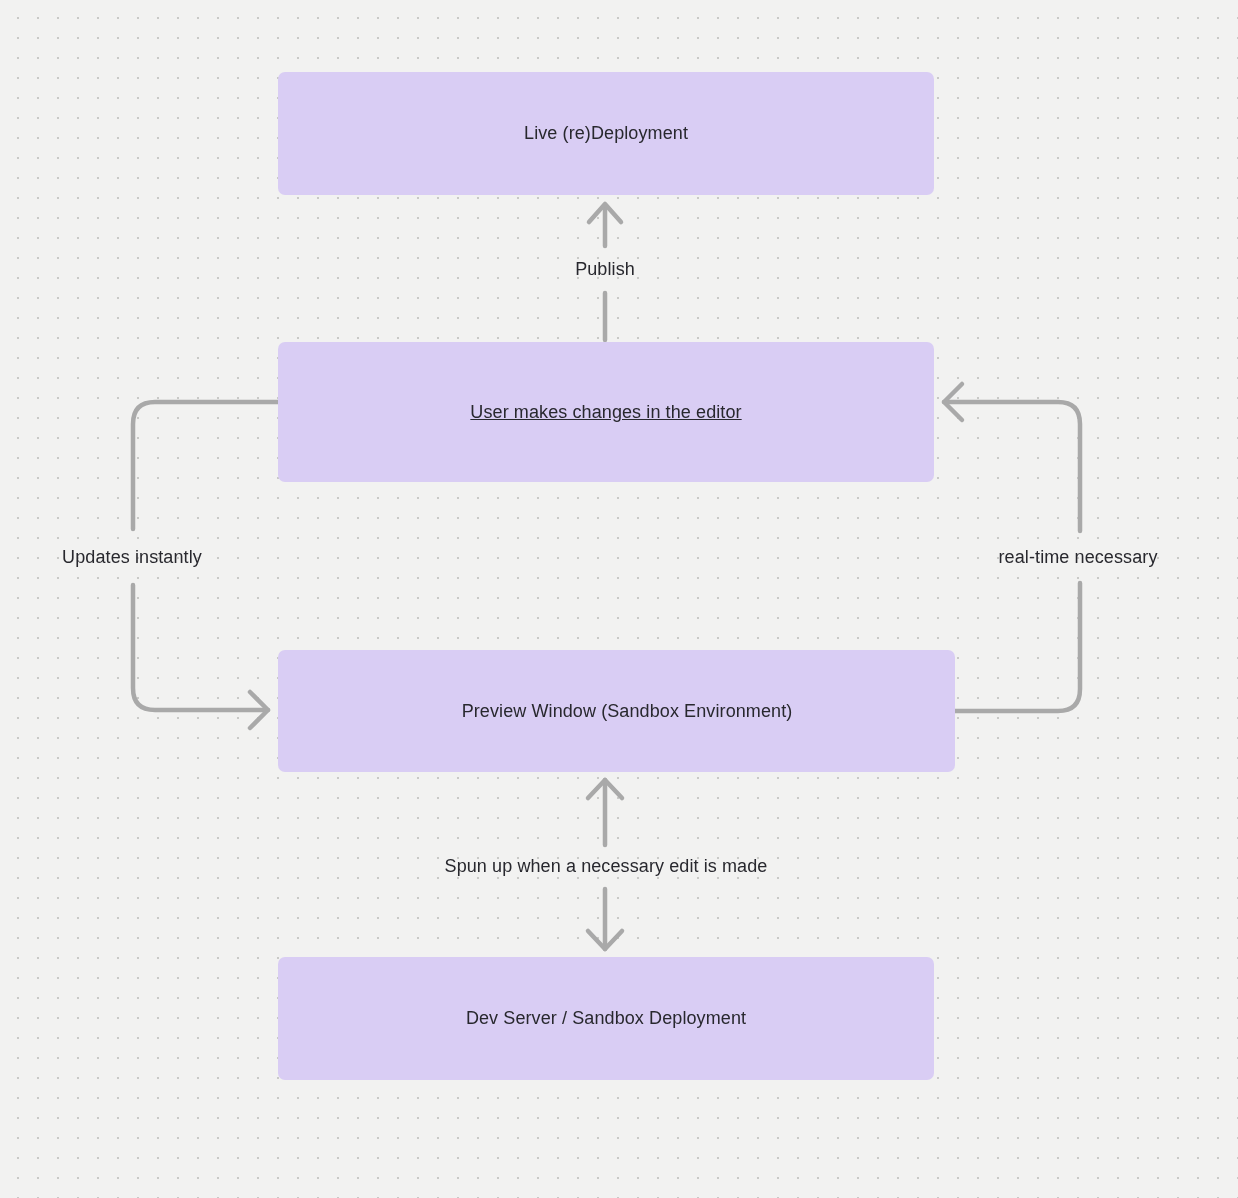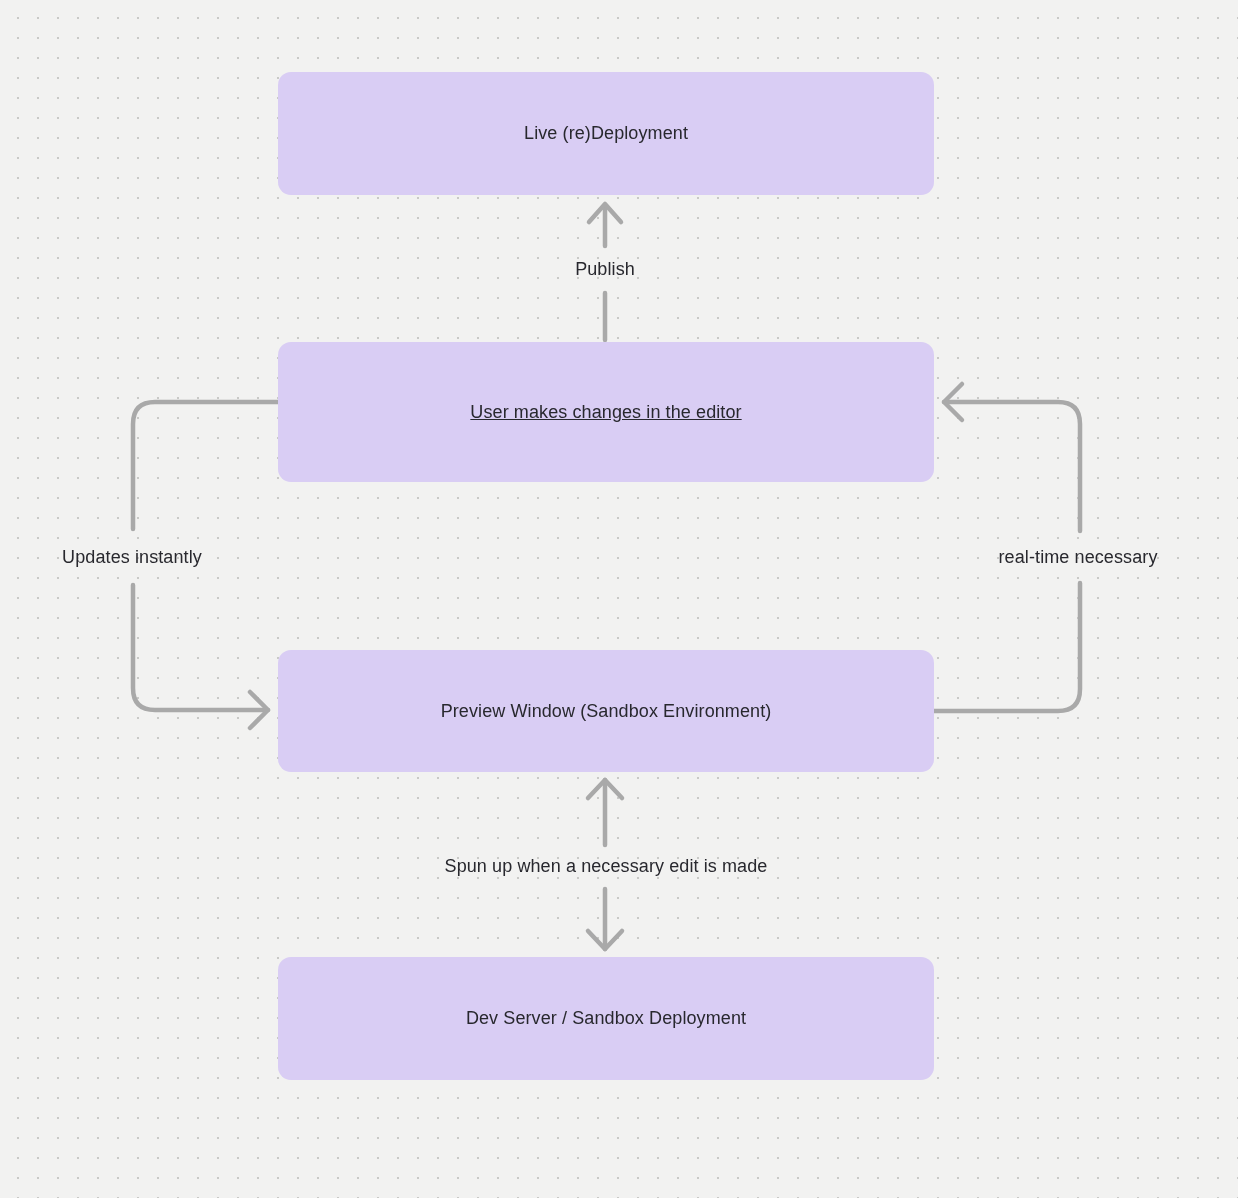--- a/index.html
+++ b/index.html
@@ -33,32 +33,32 @@
     stroke: #a9a9a9;
     stroke-width: 4.5;
     stroke-linecap: round;
     stroke-linejoin: round;
   }
   .node {
     position: absolute;
     left: 278px;
     width: 656px;
     background: #d9cdf4;
-    border-radius: 13px;
+    border-radius: 7px;
     display: flex;
     align-items: center;
     justify-content: center;
     text-align: center;
     color: #28282e;
     font-size: 18px;
     letter-spacing: 0.1px;
   }
   .node-live    { top: 72px;  height: 123px; }
   .node-editor  { top: 342px; height: 140px; text-decoration: underline; }
-  .node-preview { top: 650px; height: 122px; }
+  .node-preview { top: 650px; height: 122px; padding-left: 21px; }
   .node-dev     { top: 957px; height: 123px; }
   .edge-label {
     position: absolute;
     transform: translate(-50%, -50%);
     white-space: nowrap;
     color: #28282e;
     font-size: 18px;
     letter-spacing: 0.1px;
   }
   .label-publish  { left: 605px;  top: 269px; text-align: center; }

